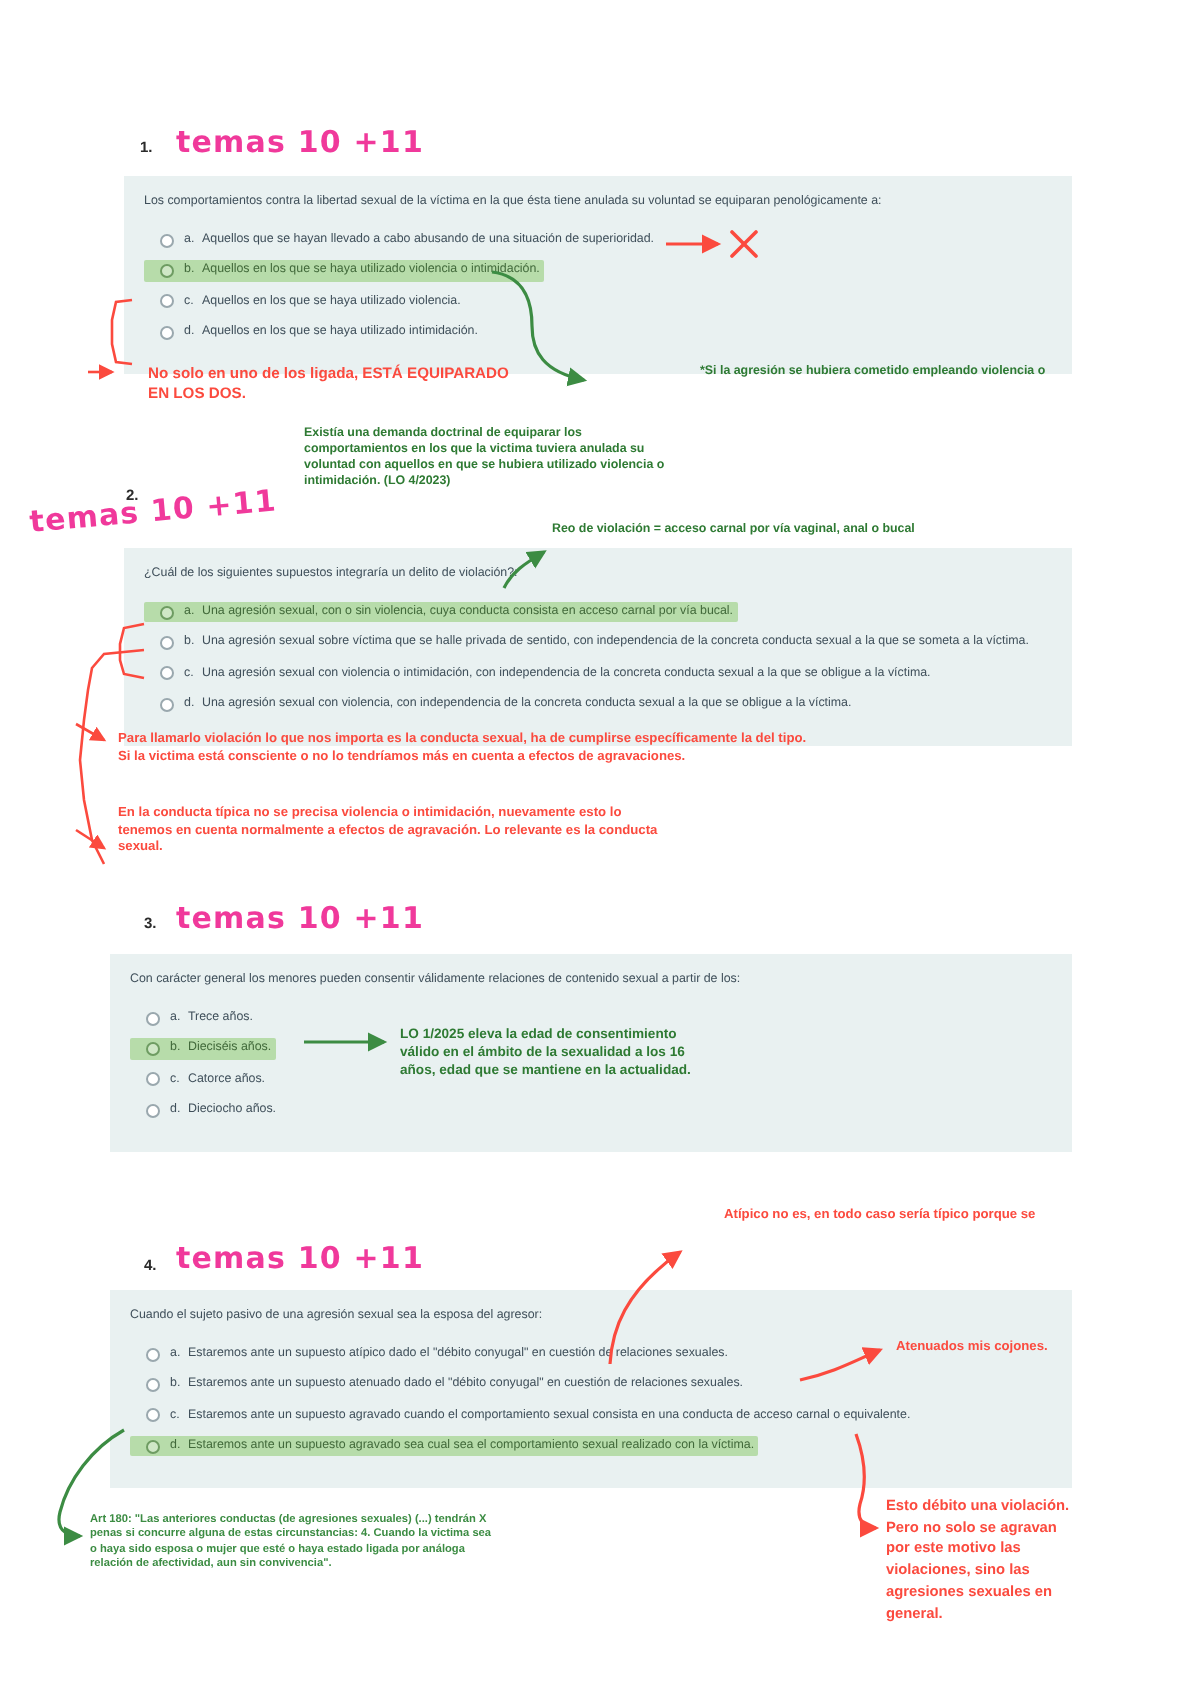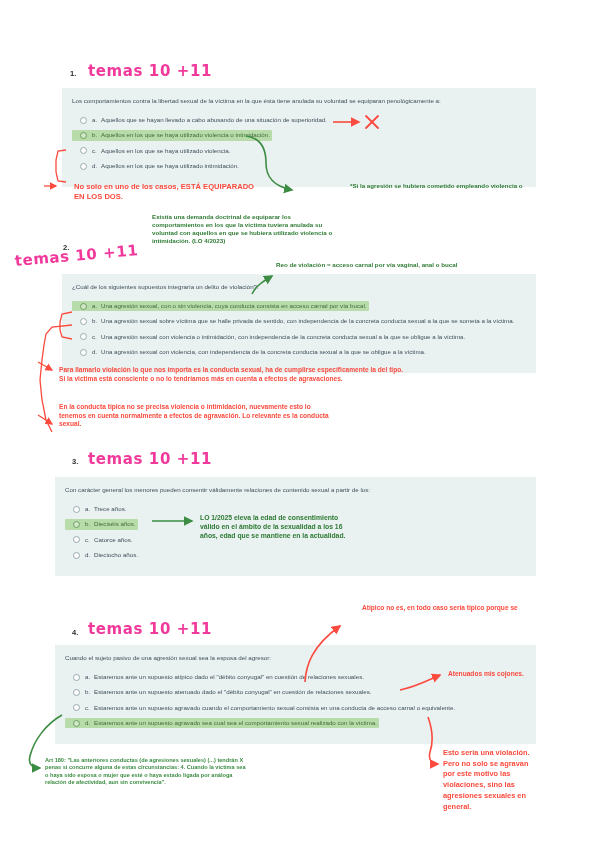--- a/index.html
+++ b/index.html
@@ -121,21 +121,21 @@
       <div class="optrow">
           <div class="opt">
         <span class="radio"></span>
         <span class="lett">d.</span>
         <span>Aquellos en los que se haya utilizado intimidación.</span>
       </div>
         </div>
     </div>
   </div>
 
-  <div class="ann red big" style="left:74px;top:182px;">No solo en uno de los casos, ESTÁ EQUIPARADO
+  <div class="ann red big" style="left:74px;top:182px;">No solo en uno de los ligada, ESTÁ EQUIPARADO
 EN LOS DOS.</div>
   <div class="ann green" style="left:350px;top:182px;">*Si la agresión se hubiera cometido empleando violencia o</div>
   <div class="ann green" style="left:152px;top:213px;">Existía una demanda doctrinal de equiparar los
 comportamientos en los que la victima tuviera anulada su
 voluntad con aquellos en que se hubiera utilizado violencia o
 intimidación. (LO 4/2023)</div>
 
   <div class="qnum" style="left:63px;top:243px;">2.</div>
   <div class="hw" style="left:14px;top:252px;transform:rotate(-5deg);transform-origin:left top;">temas 10 +11</div>
 
@@ -259,21 +259,21 @@
       </div>
         </div>
     </div>
   </div>
 
   <div class="ann red" style="left:448px;top:670px;">Atenuados mis cojones.</div>
   <div class="ann green alt" style="left:45px;top:757px;font-size:5.6px;">Art 180: "Las anteriores conductas (de agresiones sexuales) (...) tendrán X
 penas si concurre alguna de estas circunstancias: 4. Cuando la victima sea
 o haya sido esposa o mujer que esté o haya estado ligada por análoga
 relación de afectividad, aun sin convivencia".</div>
-  <div class="ann red" style="left:443px;top:748px;font-size:7.4px;line-height:1.45;">Esto sería una violación.
+  <div class="ann red" style="left:443px;top:748px;font-size:7.4px;line-height:1.45;">Esto débito una violación.
 Pero no solo se agravan
 por este motivo las
 violaciones, sino las
 agresiones sexuales en
 general.</div>
 
   <svg class="overlay" viewBox="0 0 600 848">
     <defs>
       <marker id="ar-red" markerWidth="7" markerHeight="7" refX="5" refY="3" orient="auto">
         <path d="M0,0 L6,3 L0,6 z" fill="#fb4a3e"></path>

